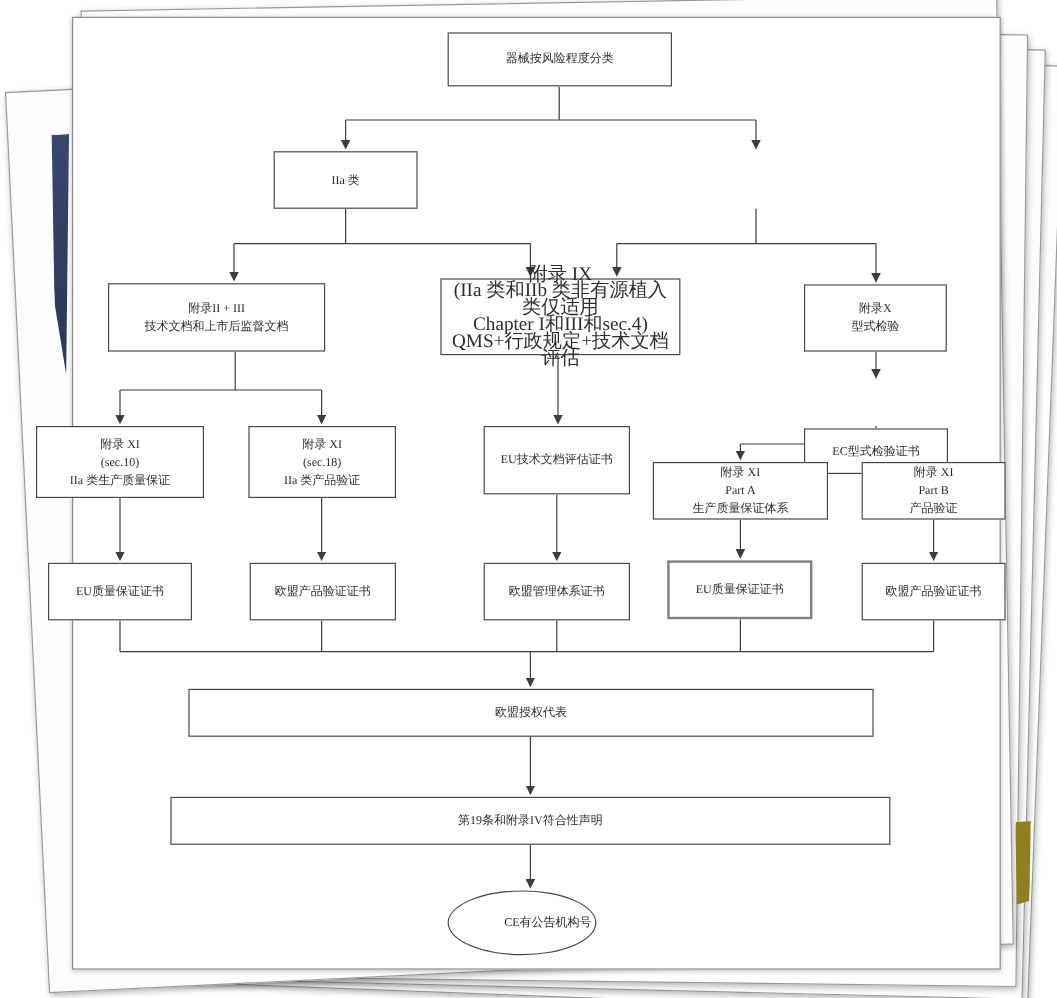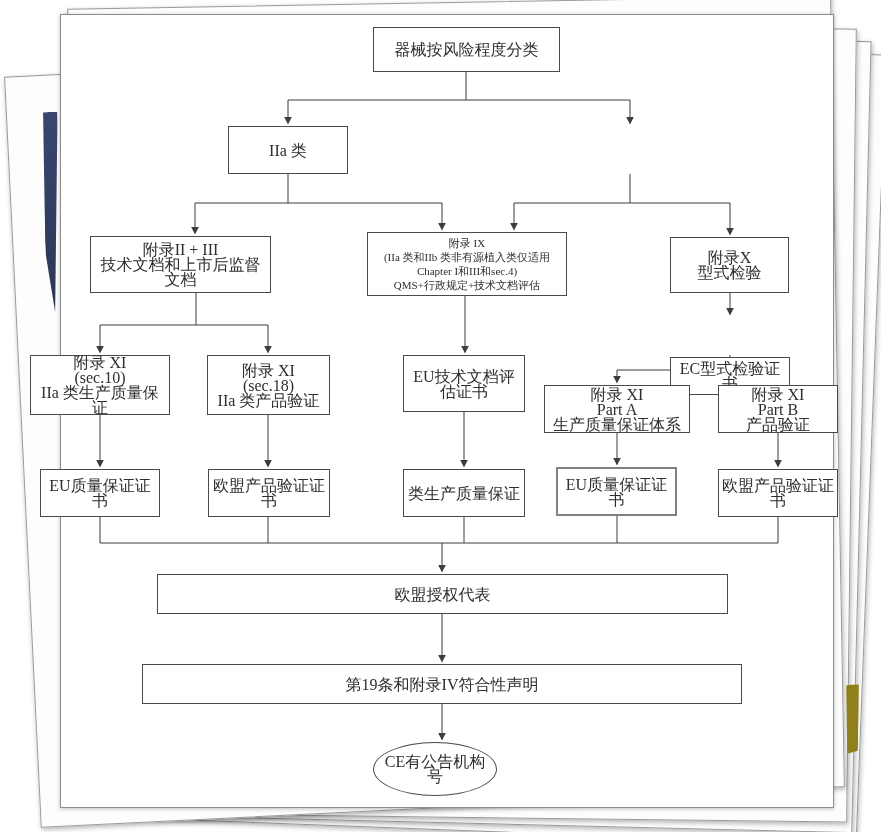--- a/index.html
+++ b/index.html
@@ -18,23 +18,23 @@
       background:linear-gradient(#3a466e,#2b3656);
       clip-path:polygon(15% 0,100% 0,45% 100%,0 70%);transform:rotate(-2deg);}
   #wedge-olive{left:845px;top:684px;width:14px;height:70px;background:#90801d;
       clip-path:polygon(0 2%,90% 0,100% 95%,25% 100%);transform:rotate(2deg);}
   #page-main{position:absolute;left:60px;top:14px;width:772px;height:792px;
       background:#ffffff;border:1px solid #8c8c8c;box-shadow:0 1px 4px rgba(0,0,0,.25);}
   
   #wires{position:absolute;left:0;top:0;width:881px;height:832px;}
   .node{position:absolute;background:#ffffff;border:1px solid #4a4a4a;box-sizing:border-box;
         display:flex;align-items:center;justify-content:center;text-align:center;
-        font-size:16px;line-height:15px;color:#2e2e2e;padding:2px 3px;}
+        font-size:10px;line-height:15px;color:#2e2e2e;padding:2px 3px;}
   .node .lbl{white-space:pre-line;}
-  .annex9{font-size:11px;line-height:14px;}
+  .annex9{font-size:16px;line-height:14px;}
   .hl{border:2px solid #808080;}
   .ellipse{border-radius:50%;}
 </style>
 </head>
 <body>
 
 <div id="canvas">
 
   <div class="bpage" id="page-b3"></div>
   <div class="bpage" id="page-b2"></div>
@@ -144,21 +144,21 @@
 
   <div class="node" style="left:40px;top:469px;width:120px;height:48px;">
     <span class="lbl">EU质量保证证书</span>
   </div>
 
   <div class="node" style="left:208px;top:469px;width:122px;height:48px;">
     <span class="lbl">欧盟产品验证证书</span>
   </div>
 
   <div class="node" style="left:403px;top:469px;width:122px;height:48px;">
-    <span class="lbl">类生产质量保证</span>
+    <span class="lbl">欧盟管理体系证书</span>
   </div>
 
   <div class="node hl" style="left:556px;top:467px;width:121px;height:49px;">
     <span class="lbl">EU质量保证证书</span>
   </div>
 
   <div class="node" style="left:718px;top:469px;width:120px;height:48px;">
     <span class="lbl">欧盟产品验证证书</span>
   </div>
 

